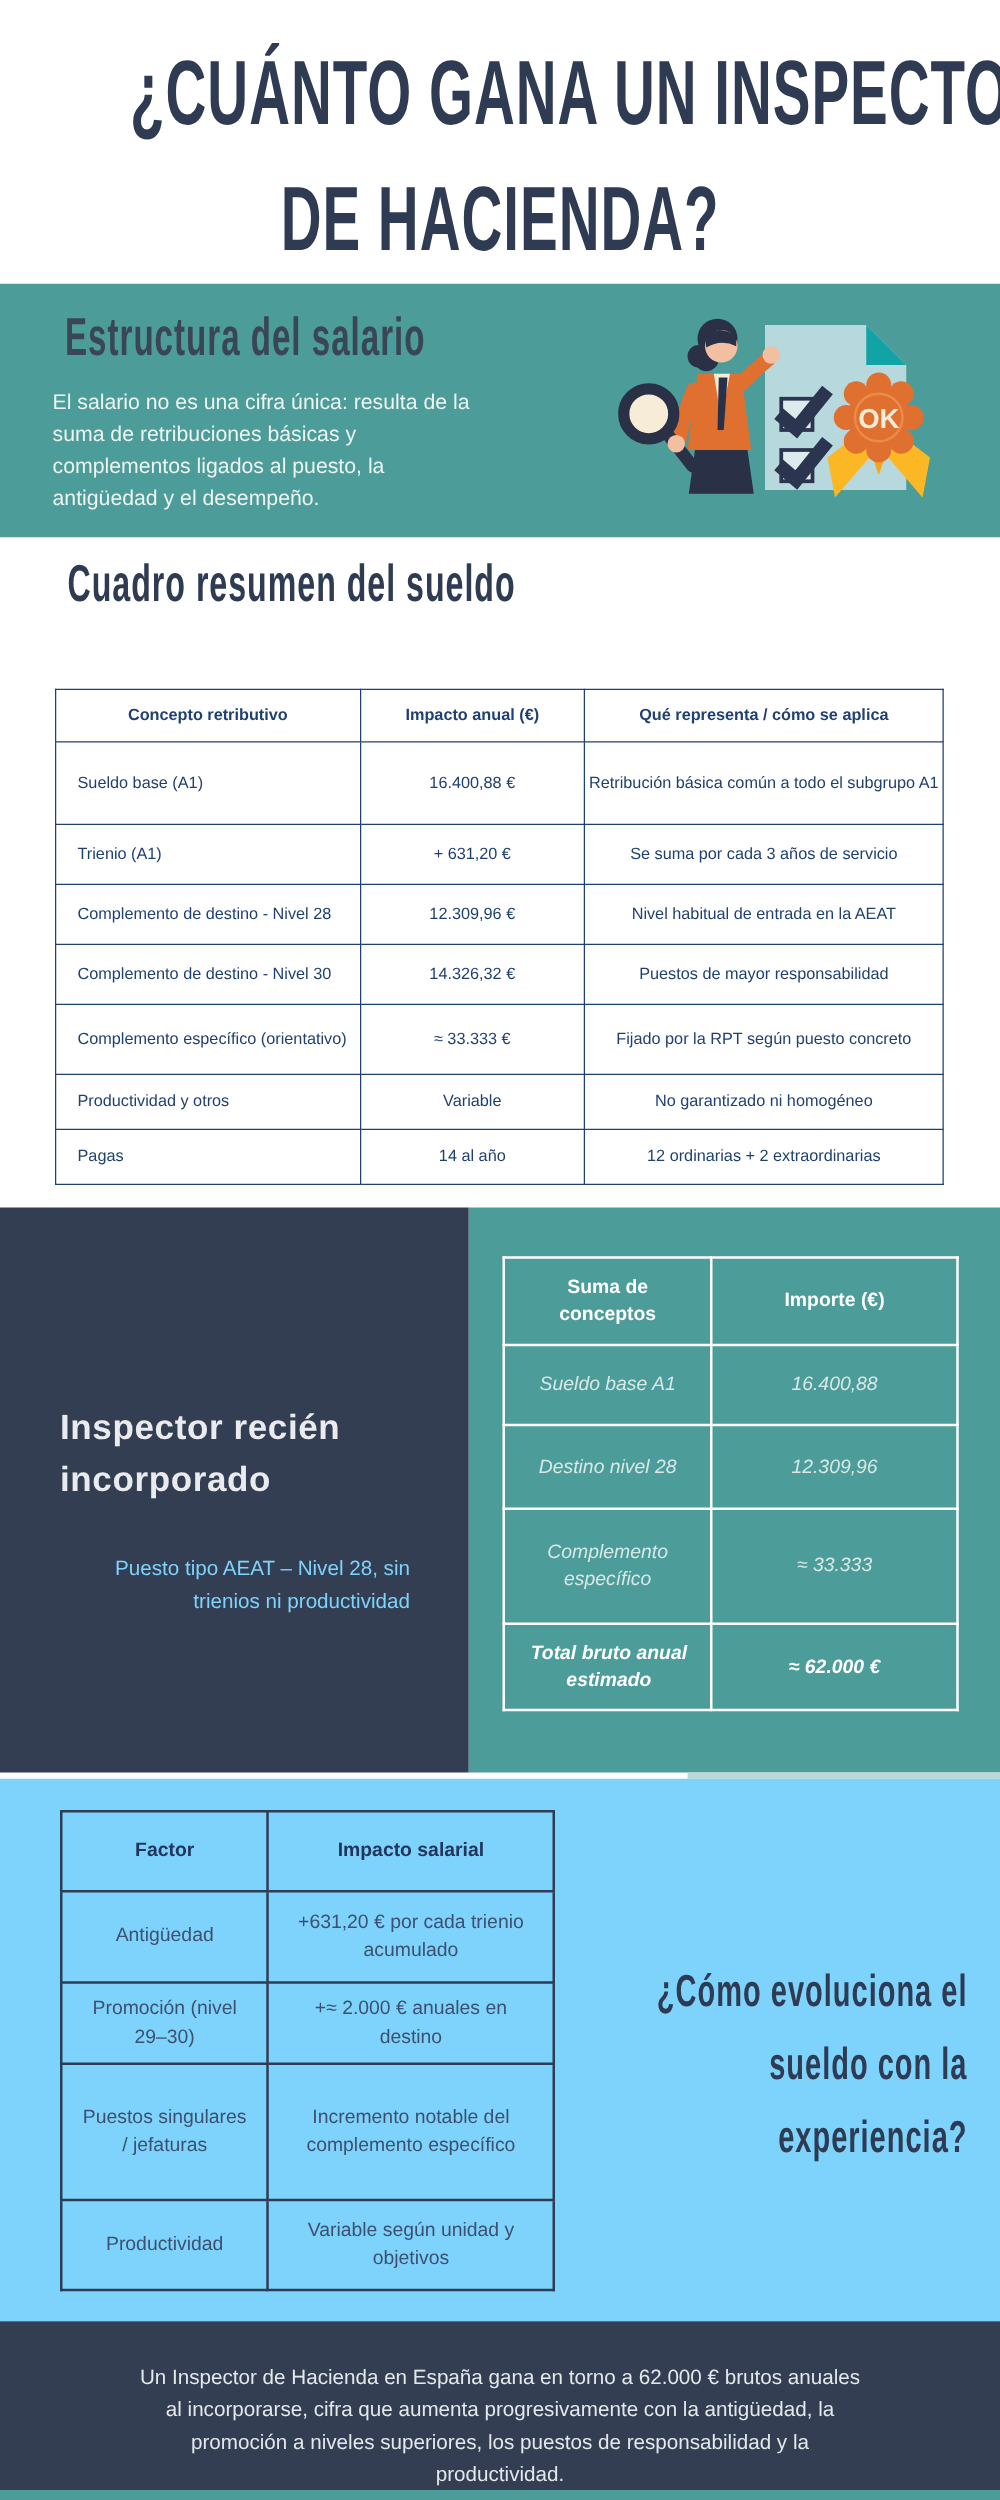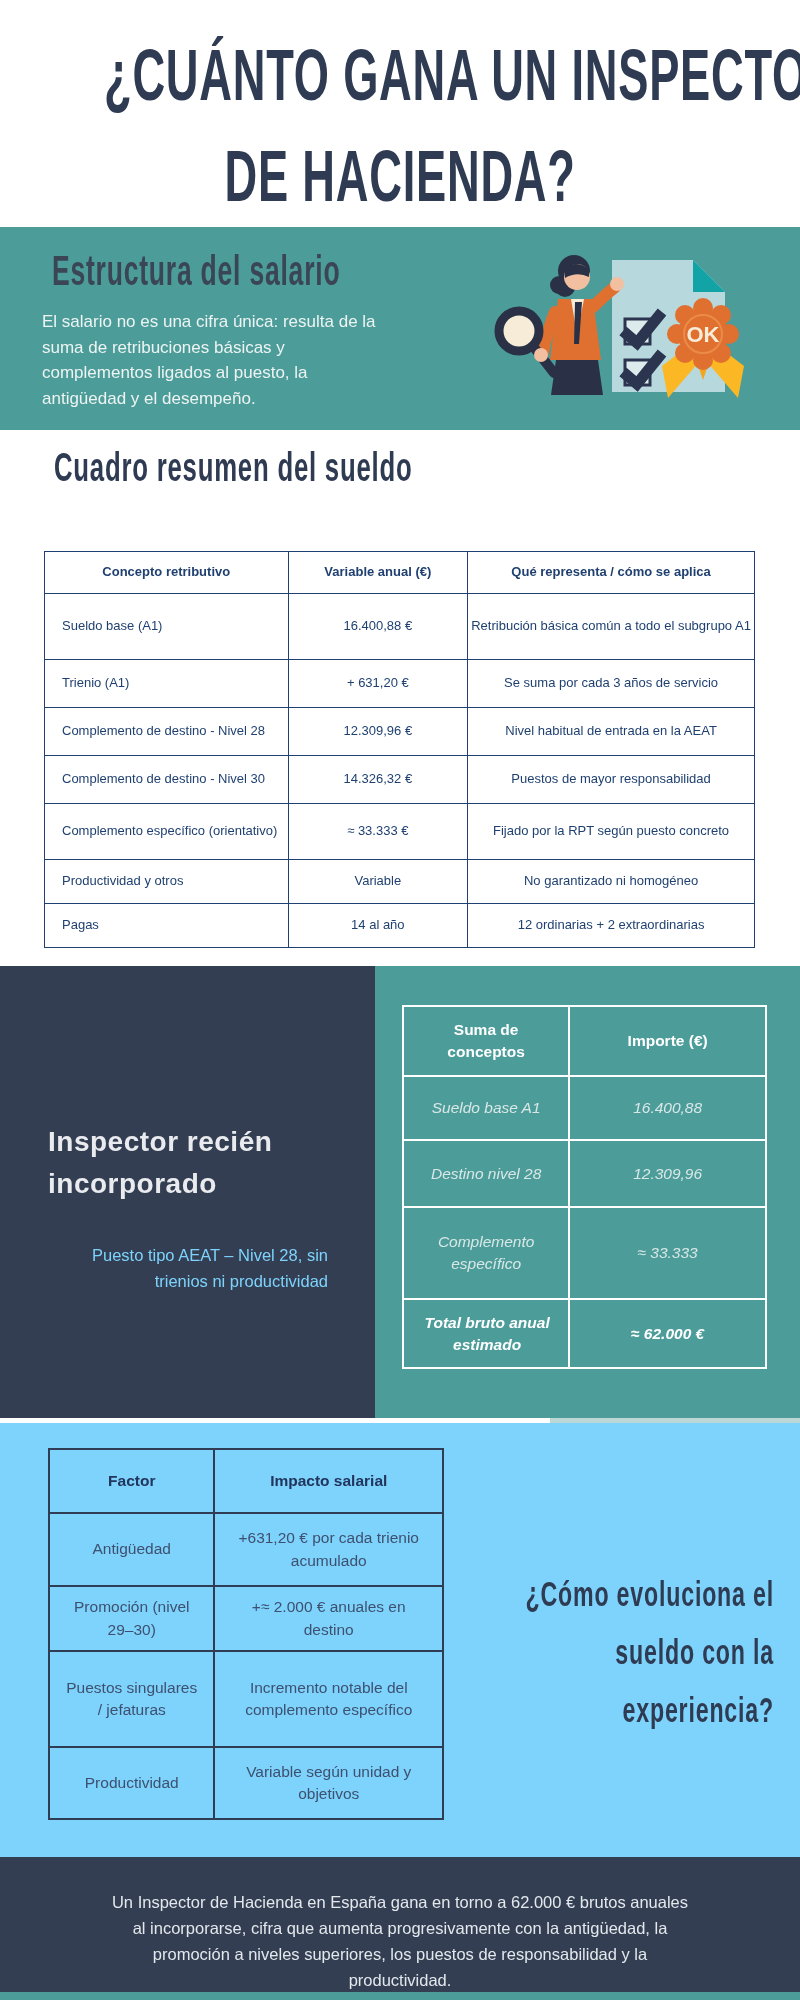--- a/index.html
+++ b/index.html
@@ -69,21 +69,21 @@
   
   .sec-evolution { position:absolute; top:1423px; left:0; width:800px; height:434px; background:#7dd3fc; }
   table.fac { position:absolute; left:48px; top:25px; width:396px; border-collapse:collapse; table-layout:fixed; }
   table.fac th, table.fac td {
     border:2px solid #2E3D54; font-size:15.5px; line-height:1.45;
     text-align:center; vertical-align:middle; padding:6px 12px;
   }
   table.fac col.f1 { width:42%; } table.fac col.f2 { width:58%; }
   table.fac th { color:#22355C; font-weight:700; height:64px; }
   table.fac td { color:#3E5070; font-weight:400; }
-  tr.fh73 td { height:73px; } tr.fh65 td { height:65px; } tr.fh96 td { height:96px; } tr.fh72 td { height:72px; }
+  tr.fh73 td { height:73px; } tr.fh65 td { height:65px; } tr.fh96 td { height:109px; } tr.fh72 td { height:72px; }
   .evolution-heading {
     position:absolute; right:26px; top:142px; width:330px; text-align:right;
     font-size:29px; font-weight:700; line-height:47px; color:#2E3B52; letter-spacing:1px;
     transform:scale(0.8,1.24); transform-origin:right top;
   }
   
   .sec-footer { position:absolute; top:1857px; left:0; width:800px; height:143px; background:#333E52; }
   .footer-text {
     width:585px; margin:0 auto; padding-top:32px; text-align:center;
     font-size:16.5px; line-height:26px; color:#E3E8EC; font-weight:400;
@@ -169,21 +169,21 @@
     </div>
     <table class="sum">
       <colgroup>
           <col class="w1">
           <col class="w2">
           <col class="w3">
         </colgroup>
       <tbody>
           <tr>
         <th>Concepto retributivo</th>
-        <th>Variable anual (€)</th>
+        <th>Impacto anual (€)</th>
         <th>Qué representa / cómo se aplica</th>
       </tr>
       <tr class="h66">
         <td class="c1">Sueldo base (A1)</td>
         <td>16.400,88 €</td>
         <td>Retribución básica común a todo el subgrupo A1</td>
       </tr>
       <tr class="h48">
         <td class="c1">Trienio (A1)</td>
         <td>+ 631,20 €</td>

